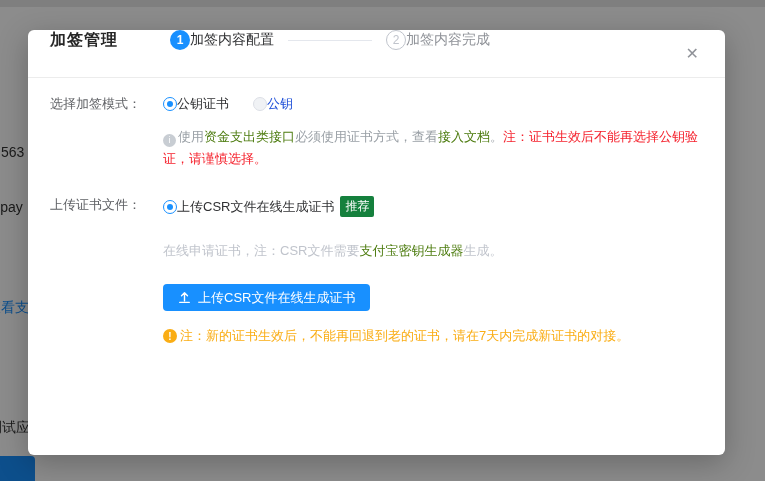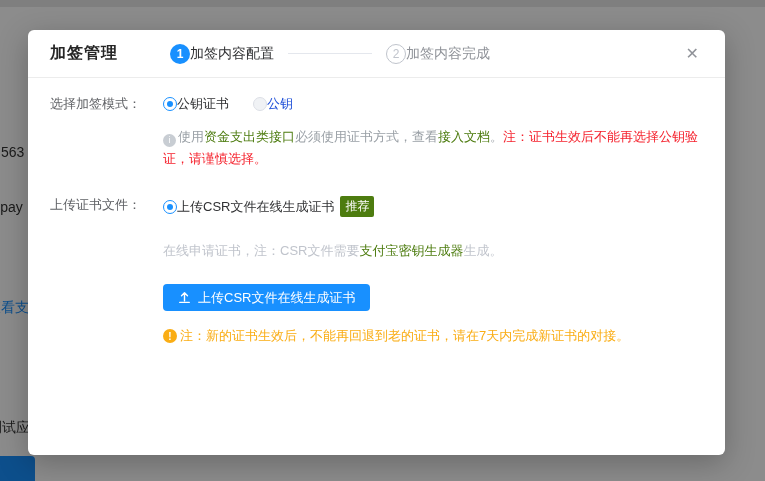--- a/index.html
+++ b/index.html
@@ -17,21 +17,21 @@
   .bg-frag-4 { left:-12px; top:419px; }
   .bg-blue-btn { position:absolute; left:-11px; top:456px; width:46px; height:40px;
                  background:#1890ff; border-radius:4px; }
 
   .overlay { position:absolute; inset:0; background:rgba(0,0,0,0.45); }
 
   
   .modal { position:absolute; left:28px; top:30px; width:697px; height:425px;
            background:#fff; border-radius:6px; box-shadow:0 8px 30px rgba(0,0,0,0.25); }
 
-  .modal-header { position:relative; height:48px; display:flex; align-items:center;
+  .modal-header { position:relative; height:48px; display:flex; align-items:flex-start;
                   padding:0 22px; border-bottom:1px solid #ececec; }
   .modal-title { font-size:16px; font-weight:bold; color:#262626; letter-spacing:1px; }
   .steps { display:flex; align-items:center; margin-left:52px; }
   .step-circle { width:20px; height:20px; border-radius:50%; display:flex;
                  align-items:center; justify-content:center; font-size:12px; }
   .step-circle.active { background:#1890ff; color:#fff; font-weight:bold; }
   .step-circle.pending { border:1px solid #c0c4cc; color:#c0c4cc; background:#fff; }
   .step-label { font-size:14px; }
   .step-label.active { color:#303133; }
   .step-label.pending { color:#909399; }
@@ -64,21 +64,21 @@
   .link { color:#4d7c0f; cursor:pointer; }
   .red { color:#f5222d; }
 
   .row-encrypt { margin-bottom:27px; }
   .encrypt-value { color:#303133; }
   .help-ico { display:inline-flex; width:14px; height:14px; border-radius:50%;
               background:#c8cdd3; color:#fff; font-size:10px; align-items:center;
               justify-content:center; margin-left:2px; cursor:pointer; }
 
   .row-upload { margin-bottom:25px; }
-  .badge { background:#4d7c0f; color:#fff; font-size:12px; padding:2px 5px;
+  .badge { background:#15803d; color:#fff; font-size:12px; padding:2px 5px;
            border-radius:2px; margin-left:6px; }
   .gap { width:24px; flex-shrink:0; }
 
   .hint { margin-bottom:24px; color:#c0c4cc; }
 
   .upload-btn { display:inline-flex; align-items:center; gap:7px; background:#1890ff;
                 color:#fff; border:none; border-radius:4px; height:27px; padding:0 15px;
                 font-size:13px; cursor:pointer; margin-bottom:16px;
                 font-family:"Liberation Sans","DejaVu Sans",sans-serif; }
 

